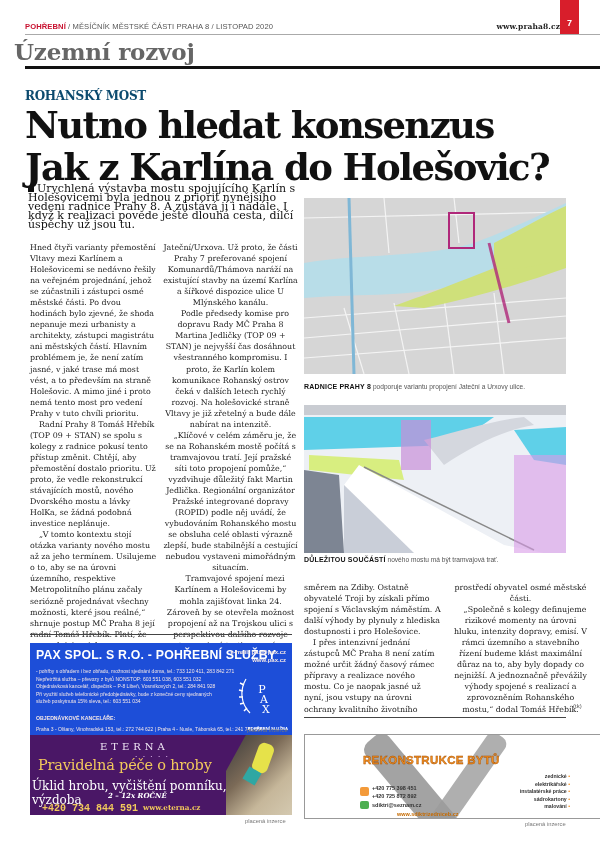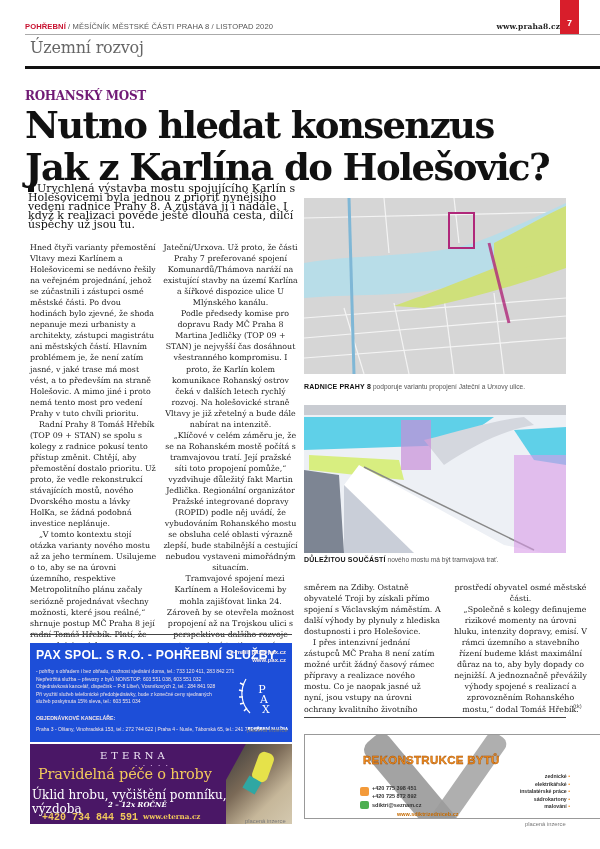--- a/index.html
+++ b/index.html
@@ -5,24 +5,24 @@
   html, body { margin:0; padding:0; background:#fff; }
   body { width:600px; height:849px; position:relative; overflow:hidden; font-family:"DejaVu Serif", serif; color:#222; }
   .abs { position:absolute; }
 
   
   .hdr { left:25px; top:22px; width:545px; height:12px; font-family:"Liberation Sans", sans-serif; font-size:7.6px; color:#555; letter-spacing:0.1px; }
   .hdr .brand { color:#c8102e; font-weight:bold; }
   .hdr .site { position:absolute; right:10px; top:0; font-family:"DejaVu Serif", serif; font-weight:bold; font-size:7.5px; color:#222; }
   .pagenum { left:560px; top:0; width:19px; height:34px; background:#d81e2b; color:#fff; font-family:"Liberation Sans", sans-serif; font-weight:bold; font-size:9px; text-align:center; line-height:46px; }
   .hdr-rule { left:25px; top:34px; width:575px; height:1px; background:#aaa; }
-  .section { left:30px; top:38px; font-family:"DejaVu Serif", serif; font-size:16px; color:#666; font-weight:normal; letter-spacing:-0.2px; }
+  .section { left:14px; top:38px; font-family:"DejaVu Serif", serif; font-size:23px; color:#666; font-weight:bold; letter-spacing:-0.2px; }
   .section-rule { left:25px; top:66px; width:575px; height:3px; background:#111; }
 
-  .kicker { left:25px; top:89px; font-family:"DejaVu Serif", serif; font-weight:bold; font-size:12px; color:#701a75; letter-spacing:-0.3px; }
+  .kicker { left:25px; top:89px; font-family:"DejaVu Serif", serif; font-weight:bold; font-size:12px; color:#0c4a6e; letter-spacing:-0.3px; }
   .headline { left:25px; top:104px; width:570px; font-family:"DejaVu Serif", serif; font-weight:bold; font-size:37px; line-height:42px; color:#111; letter-spacing:-1.6px; }
 
   .lead { left:28px; top:184px; width:270px; font-family:"DejaVu Serif", serif; font-weight:normal; font-size:11px; line-height:9px; color:#111; }
   .lead .sq { display:inline-block; width:6px; height:6px; background:#111; margin-right:3px; vertical-align:0; }
 
   .col { font-family:"DejaVu Serif", serif; font-size:7.9px; line-height:11.05px; color:#222; text-align:left; }
   .col p { margin:0; }
   .col p.ind { text-indent:9px; }
   .c1 { left:30px; top:242px; width:127px; }
   .c2 { left:163px; top:242px; width:135px;text-align:center; }
@@ -44,21 +44,21 @@
   .pax .t { position:absolute; left:6px; top:5px; font-weight:bold; font-size:12.3px; color:#fff; letter-spacing:0.2px; }
   .pax .em { position:absolute; right:6px; top:5px; font-size:6px; font-weight:bold; text-align:right; line-height:8px; }
   .pax .lines { position:absolute; left:6px; top:25px; width:210px; font-size:5px; line-height:7.6px; }
   .pax .ob { position:absolute; left:6px; top:72px; font-size:5.2px; font-weight:bold; }
   .pax .addr { position:absolute; left:6px; top:83px; font-size:5px; }
   .pax .logo { position:absolute; right:14px; top:32px; width:40px; height:40px; text-align:center; font-family:"DejaVu Serif", serif; font-size:11px; color:#fff; }
   .pax .logo-lbl { position:absolute; right:4px; top:83px; font-size:4.2px; font-weight:bold; color:#fff; }
   .paid1 { left:245px; top:744px; font-family:"Liberation Sans", sans-serif; font-size:5.8px; color:#777; }
 
   
-  .eterna { left:30px; top:734px; width:262px; height:80px; background:#4a1766; color:#fff; overflow:hidden; font-family:"DejaVu Serif", serif;margin-top:9px; }
+  .eterna { left:30px; top:734px; width:262px; height:80px; background:#4a1766; color:#fff; overflow:hidden; font-family:"DejaVu Serif", serif; }
   .eterna .name { position:absolute; left:70px; top:6px; font-size:10px; letter-spacing:4px; color:#f2e9f6; }
   .eterna .dots { position:absolute; left:105px; top:19px; font-size:4px; color:#c9a0d9; letter-spacing:2px; }
   .eterna .h { position:absolute; left:8px; top:22px; font-size:14.5px; color:#f2c95c; letter-spacing:-0.2px; }
   .eterna .s1 { position:absolute; left:2px; top:44px; font-size:12px; color:#fff; }
   .eterna .s2 { position:absolute; left:78px; top:56px; font-size:7px; font-weight:bold; color:#fff;font-style:italic; }
   .eterna .ph { position:absolute; left:12px; top:68px; font-size:10px; font-weight:bold; color:#f2c95c;font-family:Liberation Mono, monospace; }
   .eterna .web { position:absolute; left:113px; top:68px; font-size:7.2px; font-weight:bold; color:#f2c95c; }
   .eterna .photo { position:absolute; left:196px; top:0; width:66px; height:80px; background:linear-gradient(135deg,#3b3b3b 0%,#7b6a57 40%,#c6b79a 70%,#d4c9b0 100%); clip-path:polygon(30% 0,100% 0,100% 100%,0 100%,0 45%); }
   .eterna .glove { position:absolute; left:225px; top:8px; width:16px; height:30px; background:#e6e24a; border-radius:6px; transform:rotate(20deg); }
   .eterna .brush { position:absolute; left:215px; top:34px; width:14px; height:14px; background:#2fa7a3; transform:rotate(30deg); }

